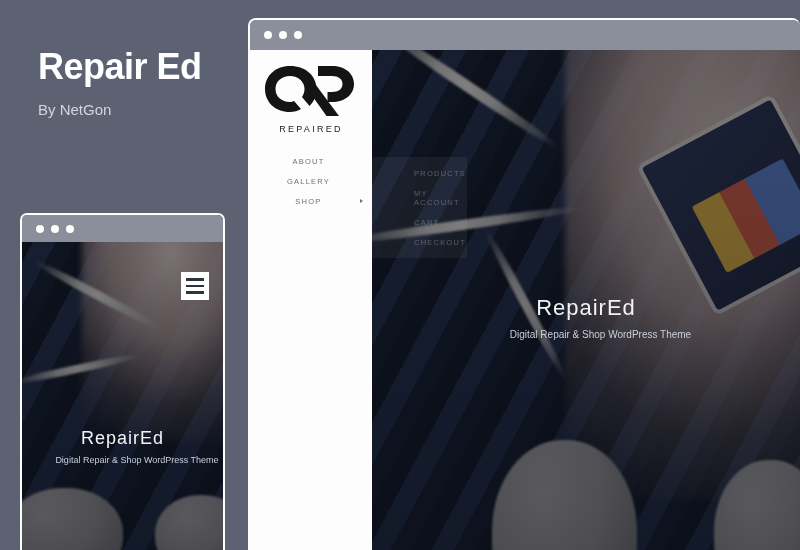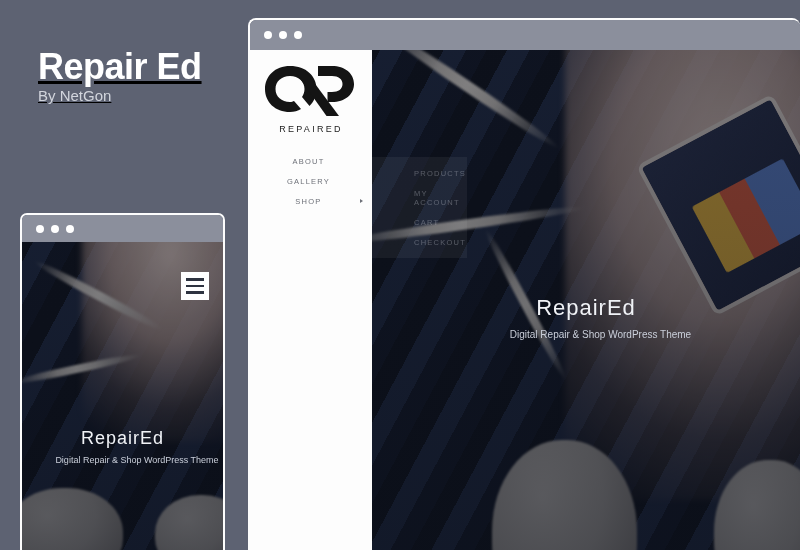--- a/index.html
+++ b/index.html
@@ -4,31 +4,32 @@
 <style>
   * { margin:0; padding:0; box-sizing:border-box; }
   html,body { width:800px; height:550px; overflow:hidden; }
   body {
     font-family:"Liberation Sans", sans-serif;
     background:#5d6272;
     position:relative;
   }
 
   
-  .promo { position:absolute; left:38px; top:46px; width:210px;text-decoration:underline; }
+  .promo { position:absolute; left:38px; top:46px; width:210px; }
   .promo-title {
     font-size:36px; font-weight:700; color:#ffffff;
     letter-spacing:-0.5px; line-height:1.15;
   }
   .promo-sub {
     font-size:26px; font-weight:400; color:#e9eaee;
     margin-top:4px; line-height:1.2;
   }
   .promo-author {
     font-size:15px; font-weight:400; color:#d2d5dd;
+    margin-top:14px;
   }
 
   
   .winbar {
     background:#8b8f9c;
     display:flex; align-items:center;
     padding-left:14px; gap:7px;
   }
   .dot { width:8px; height:8px; border-radius:50%; background:#ffffff; }
 

